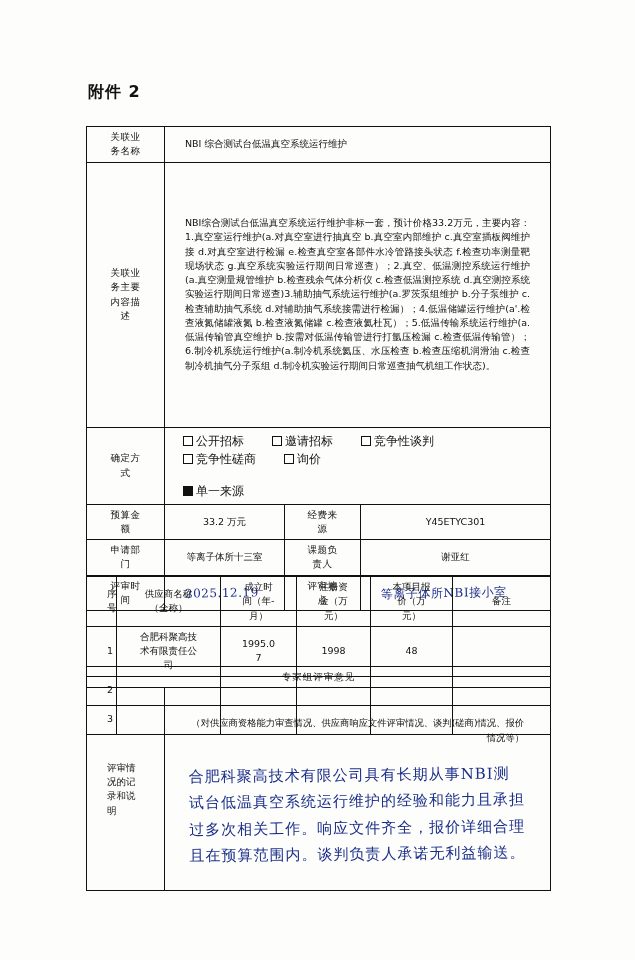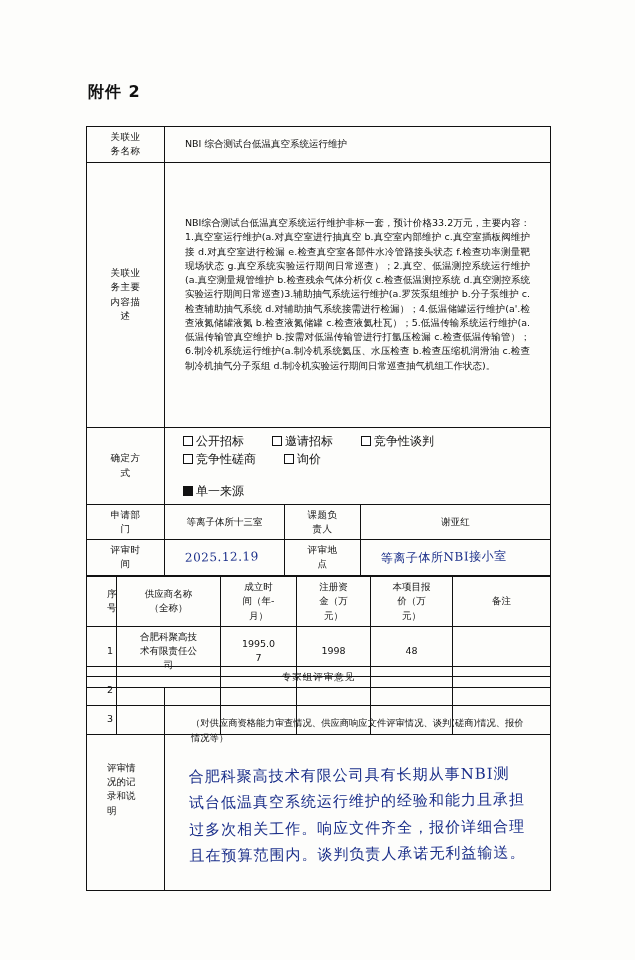--- a/index.html
+++ b/index.html
@@ -129,21 +129,21 @@
     text-align: center;
     font-size: 10px;
     font-weight: normal;
     letter-spacing: 1px;
     padding: 5px;
   }
   .opinion-note {
     font-size: 9.3px;
     line-height: 1.6;
     padding: 5px 6px 2px 6px;
-    text-align: left;
+    text-align: right;
   }
   .opinion-body {
     height: 196px;
     vertical-align: top;
     padding: 4px 8px;
   }
   .opinion-lbl {
     font-size: 9.5px;
     line-height: 1.6;
   }
@@ -184,20 +184,26 @@
           <span class="opt"><span class="cb"></span><span>竞争性谈判</span></span>
           <span class="opt"><span class="cb"></span><span>竞争性磋商</span></span>
           <span class="opt"><span class="cb"></span><span>询价</span></span>
         </div>
         <div class="opt-row2">
           <span class="opt"><span class="cb checked"></span><span>单一来源</span></span>
         </div>
       </td>
     </tr>
 
+    <tr>
+      <td class="lbl">预算金额</td>
+      <td class="val val-center">33.2 万元</td>
+      <td class="lbl">经费来源</td>
+      <td class="val val-center" colspan="2">Y45ETYC301</td>
+    </tr>
 
     <tr>
       <td class="lbl">申请部门</td>
       <td class="val val-center">等离子体所十三室</td>
       <td class="lbl">课题负责人</td>
       <td class="val val-center" colspan="2">谢亚红</td>
     </tr>
 
     <tr>
       <td class="lbl">评审时间</td>

